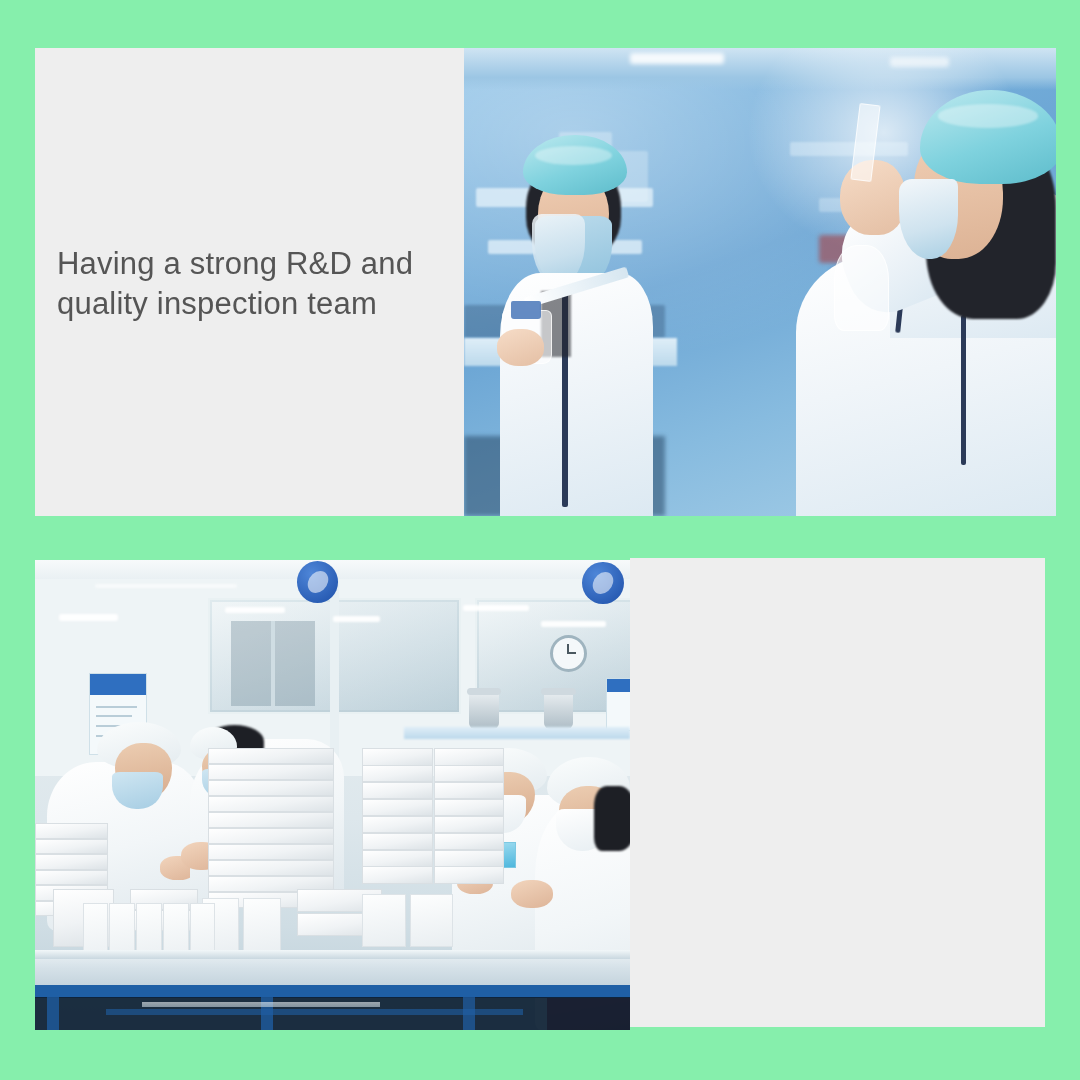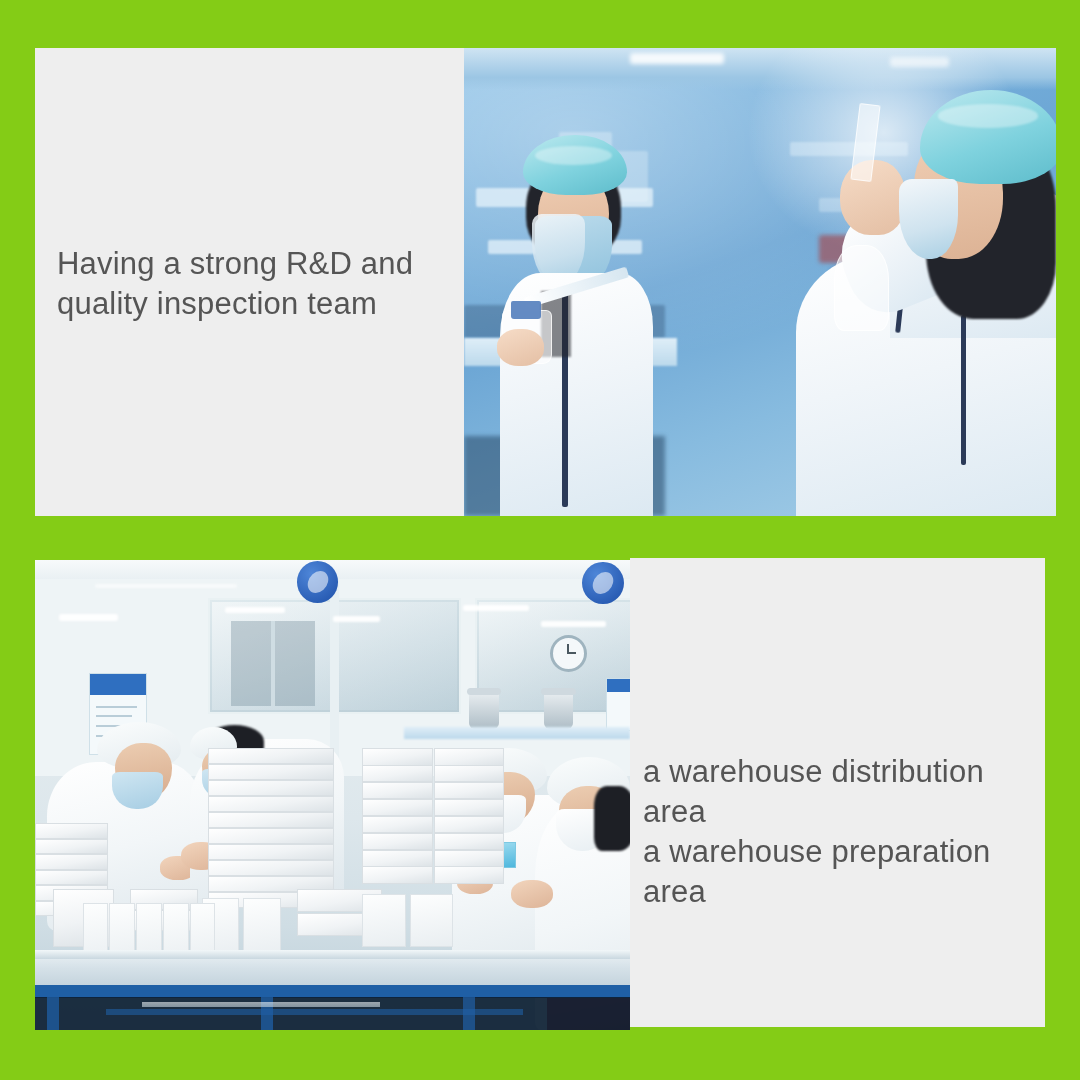--- a/index.html
+++ b/index.html
@@ -1,18 +1,18 @@
 <!DOCTYPE html>
 <html><head>
 <meta charset="utf-8">
 <style>
   html,body{margin:0;padding:0;background:#ffffff;}
   body{width:1080px;height:1080px;overflow:hidden;
        font-family:"Liberation Sans","DejaVu Sans",sans-serif;}
-  .page{position:relative;width:1080px;height:1080px;background:#84cc16;}
+  .page{position:relative;width:1080px;height:1080px;background:#86efac;}
 
   
   .panel{position:absolute;background:#eeeeee;}
   .photo{position:absolute;overflow:hidden;background:#cfd8de;}
   .caption{position:absolute;color:#555555;font-size:31px;line-height:40px;
            letter-spacing:.2px;white-space:pre-line;font-weight:400;}
 
   
   #top-panel{left:35px;top:48px;width:432px;height:468px;}
   #top-caption{left:57px;top:244px;width:400px;}
@@ -171,22 +171,20 @@
 
     <div class="hair" style="left:78%;top:18%;width:22%;height:40%;border-radius:44% 40% 30% 36%;"></div>
     <div class="face" style="left:76%;top:19%;width:15%;height:26%;border-radius:40% 46% 50% 42%;"></div>
     <div class="cap-blue" style="left:77%;top:9%;width:24%;height:20%;"></div>
     <div class="cap-ridge" style="left:80%;top:12%;width:17%;height:5%;"></div>
     <div class="mask" style="left:73.5%;top:28%;width:10%;height:17%;border-radius:22% 10% 44% 50%/16% 10% 56% 60%;"></div>
   </div>
 
   <div class="panel" id="bot-panel"></div>
 
-  <div class="caption" id="bot-caption">a warehouse distribution area
-a warehouse preparation area</div>
 
   <div class="photo" id="bot-photo">
     <div class="wh-bg"></div>
     <div class="wh-ceiling"></div>
 
     <div class="wh-wall" style="left:0;top:4%;width:100%;height:42%;"></div>
     <div class="wh-window" style="left:29%;top:8%;width:42%;height:24%;">
       <div class="wh-glass" style="position:absolute;inset:2px;"></div>
     </div>
     <div class="wh-mullion" style="left:49.5%;top:4%;width:1.6%;height:44%;"></div>

